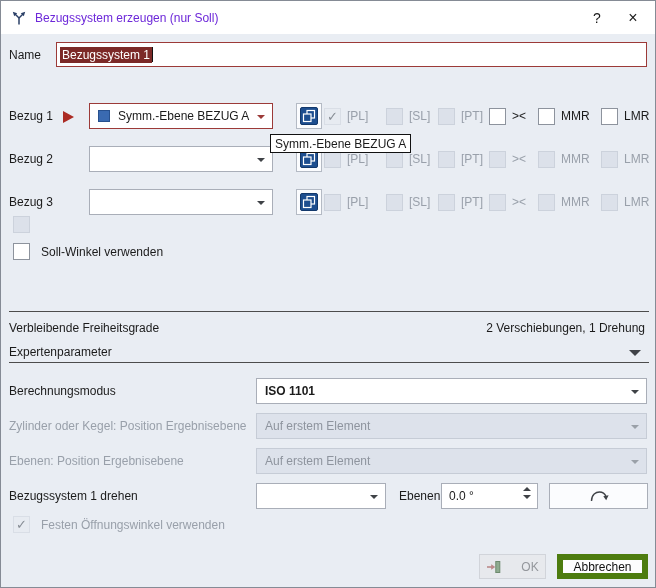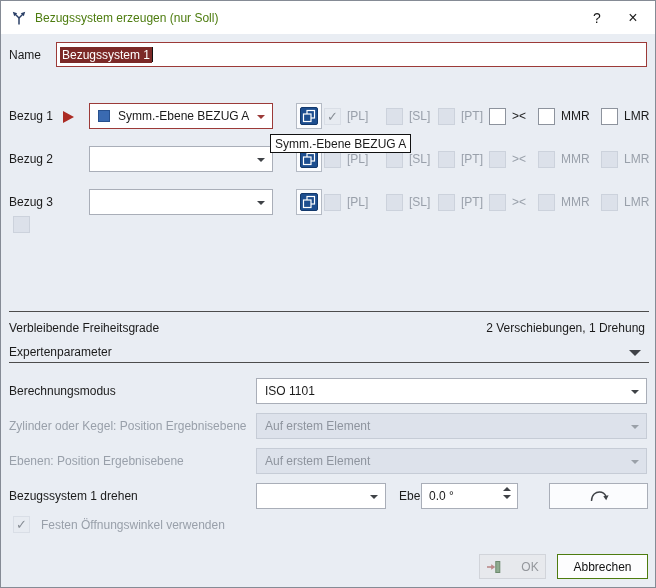--- a/index.html
+++ b/index.html
@@ -1,21 +1,21 @@
 <!DOCTYPE html>
 <html><head>
 <meta charset="utf-8">
 <style>
   html,body{margin:0;padding:0;background:#cfd3d9;}
   .dialog{position:relative;width:656px;height:588px;background:#e9edf3;border:1px solid #858b95;
     box-sizing:border-box;font-family:"Liberation Sans",sans-serif;color:#1b1b1b;overflow:hidden;}
   
   .titlebar{position:absolute;left:0;top:0;width:100%;height:33px;background:#ffffff;display:flex;align-items:center;}
   .titlebar .ticon{margin-left:10px;width:16px;height:16px;flex:0 0 auto;}
-  .titlebar .ttext{margin-left:8px;font-size:12px;color:#4d7c0f;}
+  .titlebar .ttext{margin-left:8px;font-size:12px;color:#6d28d9;}
   .tb-btn{width:36px;height:33px;display:flex;align-items:center;justify-content:center;font-size:14px;color:#1a1a1a;cursor:default;}
   .tb-help{margin-left:auto;}
   .tb-close{font-size:16px;margin-right:4px;}
   
   .combo{position:absolute;height:26px;background:#fff;border:1px solid #a9aeb8;box-sizing:border-box;
     display:flex;align-items:center;font-size:12px;padding:0 20px 0 8px;white-space:nowrap;overflow:hidden;}
   .combo .arr{position:absolute;right:7px;top:11px;width:0;height:0;border-left:4px solid transparent;border-right:4px solid transparent;border-top:4px solid #3f4247;}
   .combo.red{border-color:#9c3a38;}
   .combo.red .arr{border-top-color:#9c3a38;}
   .combo.disabled{background:#dde2eb;border-color:#c6ccd6;color:#8e949e;}
@@ -35,28 +35,28 @@
   .flag{position:absolute;top:0;height:26px;display:inline-flex;align-items:center;gap:6px;}
   .f0{left:323px}.f1{left:385px}.f2{left:437px}.f3{left:488px}.f4{left:537px}.f5{left:600px}
   .tooltip{position:absolute;left:269px;top:133px;height:19px;background:#fff;border:1px solid #111;
     box-sizing:border-box;font-size:12px;display:flex;align-items:center;padding:0 4px;z-index:40;white-space:nowrap;}
   .optrow{position:absolute;left:0;width:656px;height:20px;}
   .optrow .cb{position:absolute;left:12px;top:1px;}
   .optrow .lbl{position:absolute;left:40px;top:3px;}
   .sep{position:absolute;left:8px;width:640px;height:0;border-top:1px solid #4c4c4c;}
   .chev{position:absolute;width:0;height:0;border-left:6px solid transparent;border-right:6px solid transparent;border-top:6px solid #3f4247;}
   .frow-label{position:absolute;left:8px;font-size:12px;}
-  .spin{position:absolute;left:420px;width:97px;height:26px;background:#fff;border:1px solid #a9aeb8;box-sizing:border-box;display:flex;align-items:center;font-size:12px;padding-left:7px;}
+  .spin{position:absolute;left:440px;width:97px;height:26px;background:#fff;border:1px solid #a9aeb8;box-sizing:border-box;display:flex;align-items:center;font-size:12px;padding-left:7px;}
   .spinner{position:absolute;right:6px;top:3px;display:flex;flex-direction:column;gap:4px;}
   .sp-up{width:0;height:0;border-left:4px solid transparent;border-right:4px solid transparent;border-bottom:4px solid #3f4247;}
   .sp-dn{width:0;height:0;border-left:4px solid transparent;border-right:4px solid transparent;border-top:4px solid #3f4247;}
   .wide-btn{position:absolute;left:548px;width:99px;height:26px;background:#fbfcfe;border:1px solid #a9aeb8;box-sizing:border-box;display:flex;align-items:center;justify-content:center;}
   .btn{position:absolute;top:553px;height:25px;box-sizing:border-box;display:flex;align-items:center;justify-content:center;font-size:12px;gap:20px;}
   .btn-ok{left:478px;width:67px;background:#e7e9ed;border:1px solid #d1d4da;color:#94979c;}
-  .btn-cancel{left:556px;width:91px;background:#fdfdfe;border:1px solid #4d7c0f;color:#111;}
+  .btn-cancel{left:556px;width:91px;background:#fdfdfe;border:6px solid #4d7c0f;color:#111;}
 </style>
 </head>
 <body>
 
 <div class="dialog">
 
   <div class="titlebar">
     <span class="ticon">
       <svg width="16" height="16" viewBox="0 0 16 16">
         <g stroke="#2a3f66" stroke-width="1.5" fill="none">
@@ -198,34 +198,38 @@
         <span class="cb disabled"></span>
         <span class="lbl gray">LMR</span>
       </span>
   </div>
 
   <div class="tooltip">Symm.-Ebene BEZUG A</div>
 
   <div class="optrow" style="top:214px;">
     <span class="cb disabled"></span>
   </div>
+  <div class="optrow" style="top:241px;">
+    <span class="cb"></span>
+    <span class="lbl">Soll-Winkel verwenden</span>
+  </div>
 
   <div class="sep" style="top:310px;"></div>
   <span class="lbl" style="position:absolute;left:8px;top:320px;">Verbleibende Freiheitsgrade</span>
   <span class="lbl" style="position:absolute;right:10px;top:320px;">2 Verschiebungen, 1 Drehung</span>
 
   <div style="position:absolute;left:0;top:340px;width:656px;height:20px;">
     <span class="lbl" style="position:absolute;left:8px;top:4px;">Expertenparameter</span>
     <span class="chev" style="left:628px;top:9px;"></span>
   </div>
   <div class="sep" style="top:361px;"></div>
 
   <div class="row" style="top:377px;">
     <span class="frow-label" style="top:6px;">Berechnungsmodus</span>
-    <div class="combo" style="left:255px;top:0;width:391px;">
+    <div class="combo" style="left:255px;top:0;width:391px;font-weight:bold;">
       <span>ISO 1101</span>
       <span class="arr"></span>
     </div>
   </div>
 
   <div class="row" style="top:412px;">
     <span class="frow-label gray" style="top:6px;">Zylinder oder Kegel: Position Ergebnisebene</span>
     <div class="combo disabled" style="left:255px;top:0;width:391px;">
       <span>Auf erstem Element</span>
       <span class="arr"></span>

